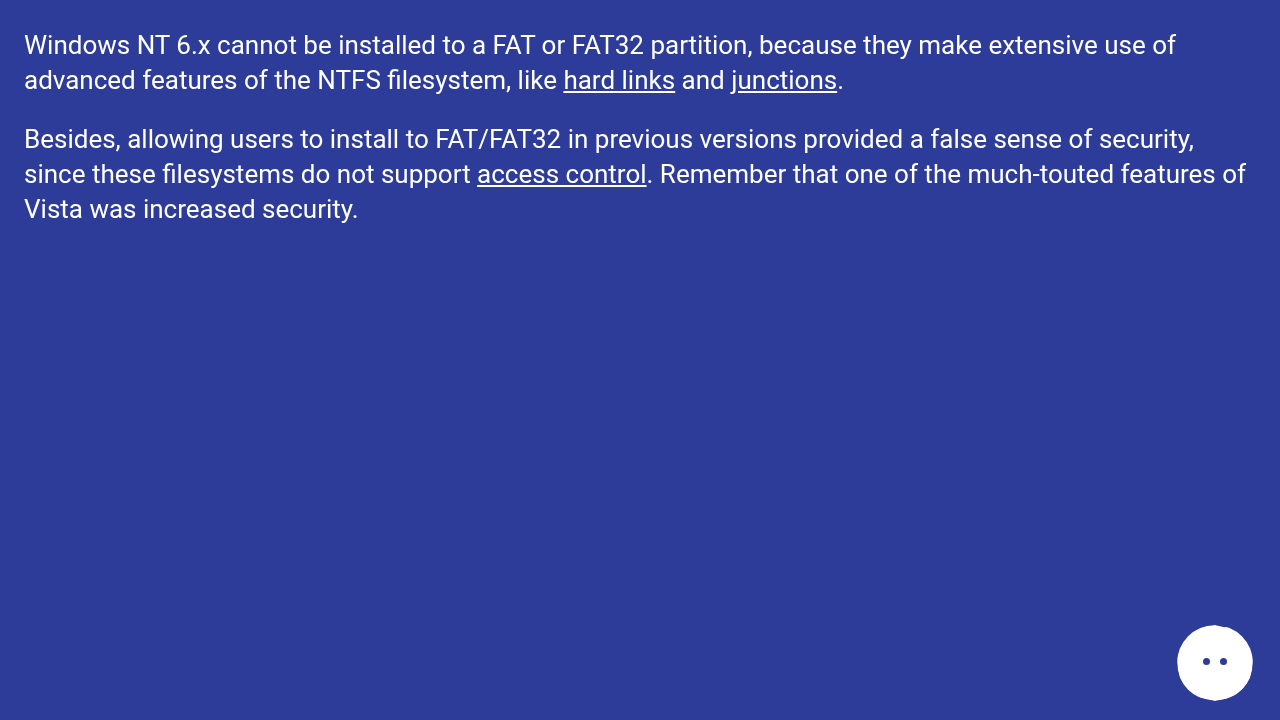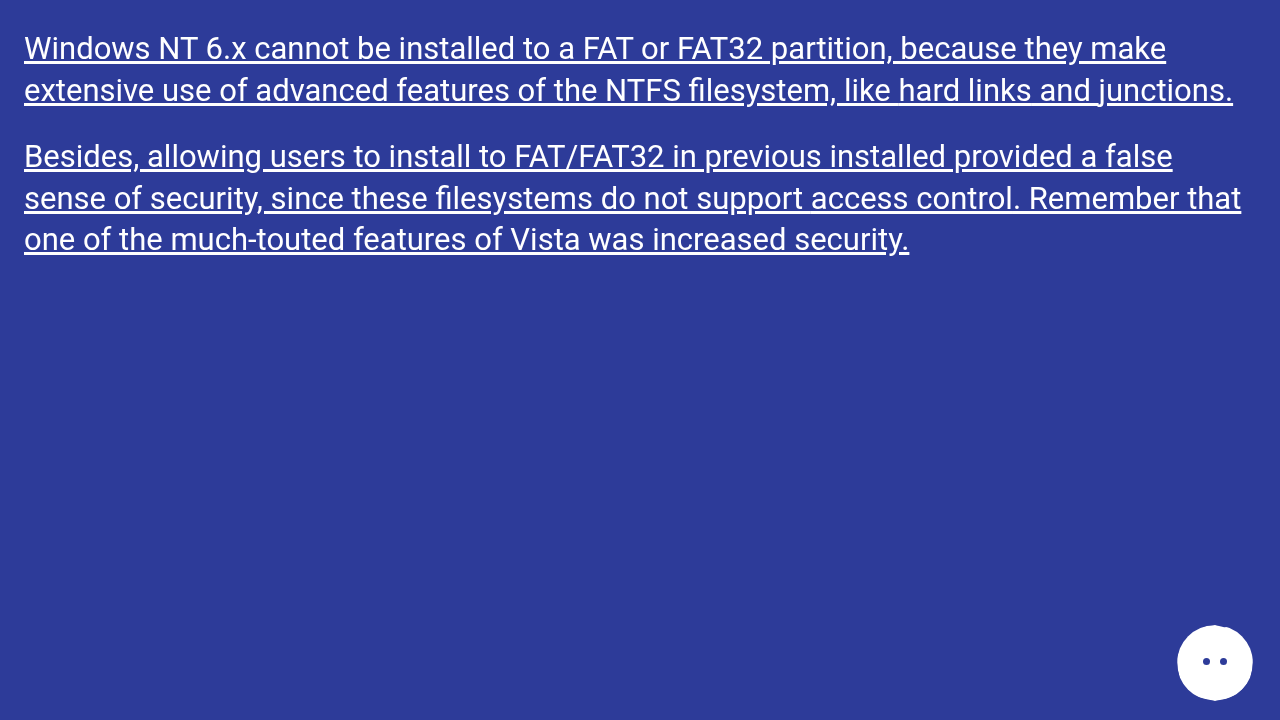--- a/index.html
+++ b/index.html
@@ -11,24 +11,23 @@
       width: 1280px;
       height: 720px;
       background-color: #2d3b99;
       color: #ffffff;
       font-family: -apple-system, BlinkMacSystemFont, "Segoe UI", Roboto, Helvetica, Arial, sans-serif;
       padding: 28px 24px;
       overflow: hidden;
       position: relative;
     }
     .content {
-      font-size: 31px;
+      font-size: 26px;
       line-height: 1.35;
       font-weight: 400;
-      text-decoration: underline;
     }
     .content p {
       margin-bottom: 24px;
     }
     .link {
       text-decoration: underline;
       color: #ffffff;
     }
     .avatar {
       position: absolute;
@@ -66,20 +65,20 @@
     }
   </style>
 </head>
 <body>
 
 <div class="content">
   <p>
     <span>Windows NT 6.x cannot be installed to a FAT or FAT32 partition, because they make extensive use of advanced features of the NTFS filesystem, like </span><span class="link">hard links</span><span> and </span><span class="link">junctions</span><span>.</span>
   </p>
   <p>
-    <span>Besides, allowing users to install to FAT/FAT32 in previous installed provided a false sense of security, since these filesystems do not support </span><span class="link">access control</span><span>. Remember that one of the much-touted features of Vista was increased security.</span>
+    <span>Besides, allowing users to install to FAT/FAT32 in previous versions provided a false sense of security, since these filesystems do not support </span><span class="link">access control</span><span>. Remember that one of the much-touted features of Vista was increased security.</span>
   </p>
 </div>
 
 <div class="avatar">
   <div class="eye"></div>
   <div class="eye"></div>
 </div>
 
 </body></html>

